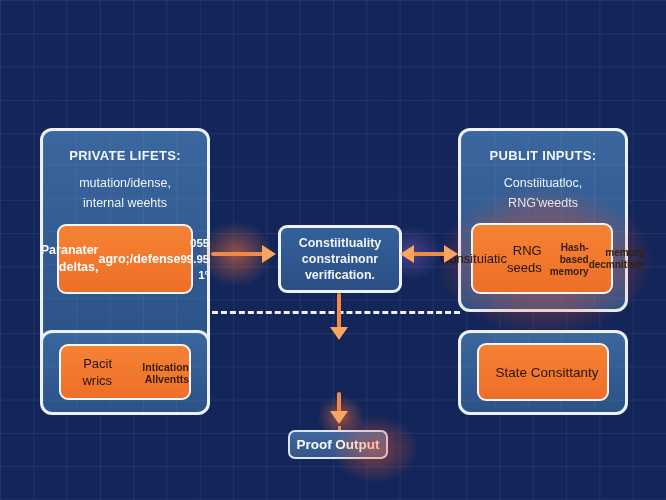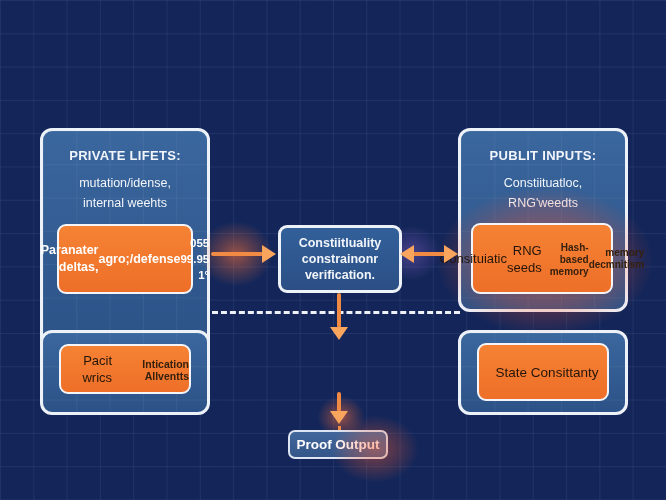--- a/index.html
+++ b/index.html
@@ -114,21 +114,21 @@
 
   <div class="centerbox">
     <div>Constiitluality</div>
     <div>constrainonr</div>
     <div>verification.</div>
   </div>
 
   <div class="dashline"></div>
 
   <div class="panel" style="left:40px;top:330px;width:170px;height:85px;"></div>
-  <div class="orange" style="left:59px;top:344px;width:132px;height:50px;">
+  <div class="orange" style="left:59px;top:344px;width:132px;height:56px;">
     <div class="od">Pacit wrics</div>
     <div class="od-sm" style="font-size:10.5px;margin-top:2px;">Intication Allventts</div>
   </div>
 
 
   <div class="panel" style="left:458px;top:330px;width:170px;height:85px;"></div>
   <div class="orange" style="left:477px;top:343px;width:132px;height:58px;padding-left:8px;">
     <div class="od" style="font-size:13.5px;">State Consittanty</div>
   </div>
 

